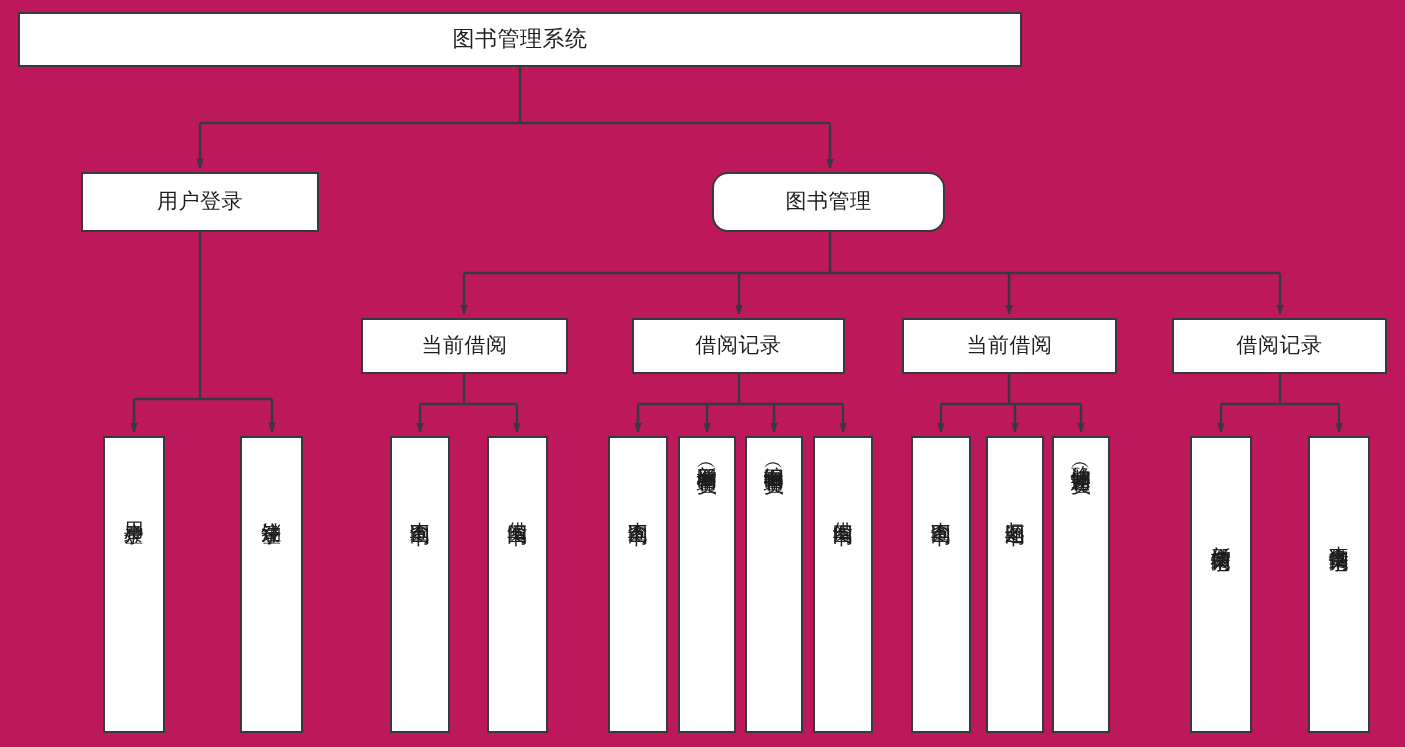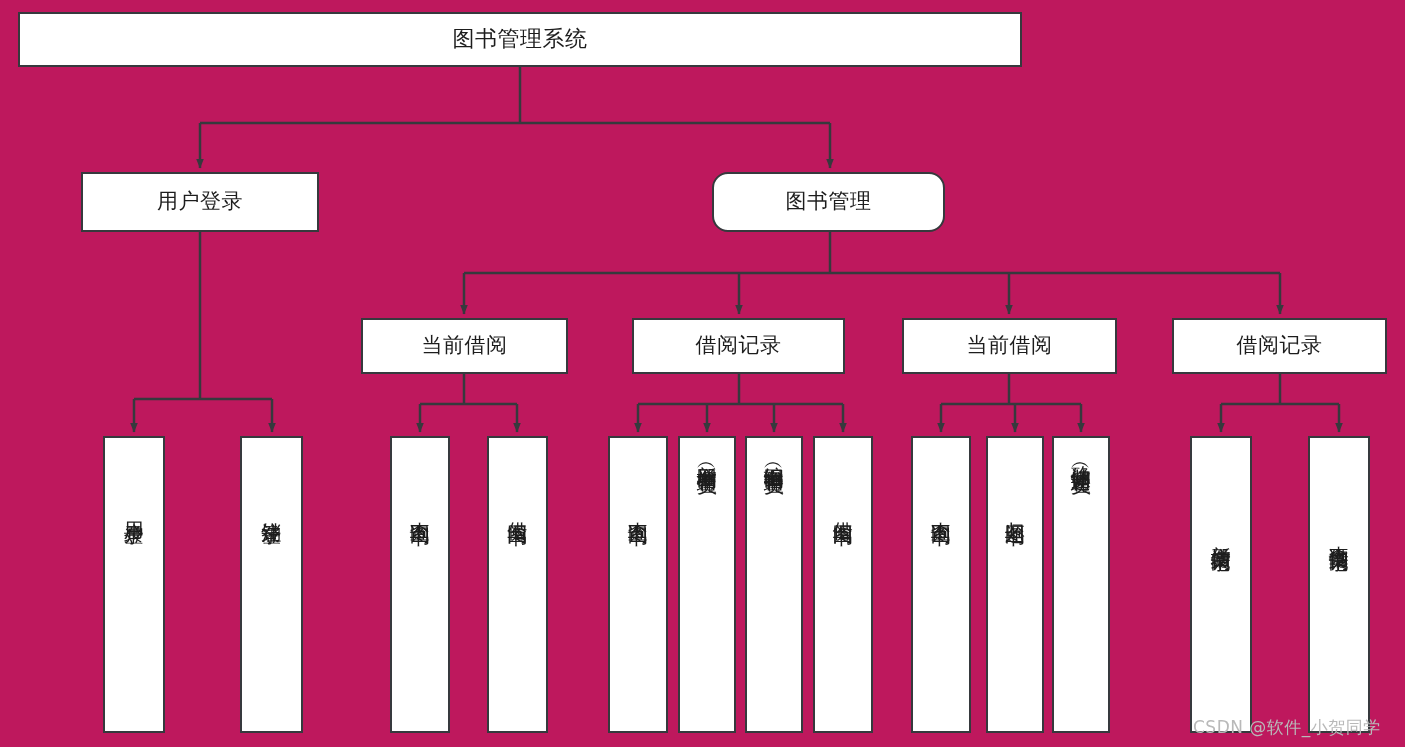--- a/index.html
+++ b/index.html
@@ -183,15 +183,14 @@
   <div class="node vert top" style="left: 1052px; top: 436px; width: 58px; height: 297px;">
     <span class="vlabel">确认归还（管理员）</span>
   </div>
   <div class="node vert midlow" style="left: 1190px; top: 436px; width: 62px; height: 297px;">
     <span class="vlabel">新增借阅记录</span>
   </div>
   <div class="node vert midlow" style="left: 1308px; top: 436px; width: 62px; height: 297px;">
     <span class="vlabel">查询借阅记录</span>
   </div>
 
-  <div class="watermark" style="left: 1193px; top: 716px;">CSDN @软件_小贺同学</div>
 
 </div>
 
 </body></html>

